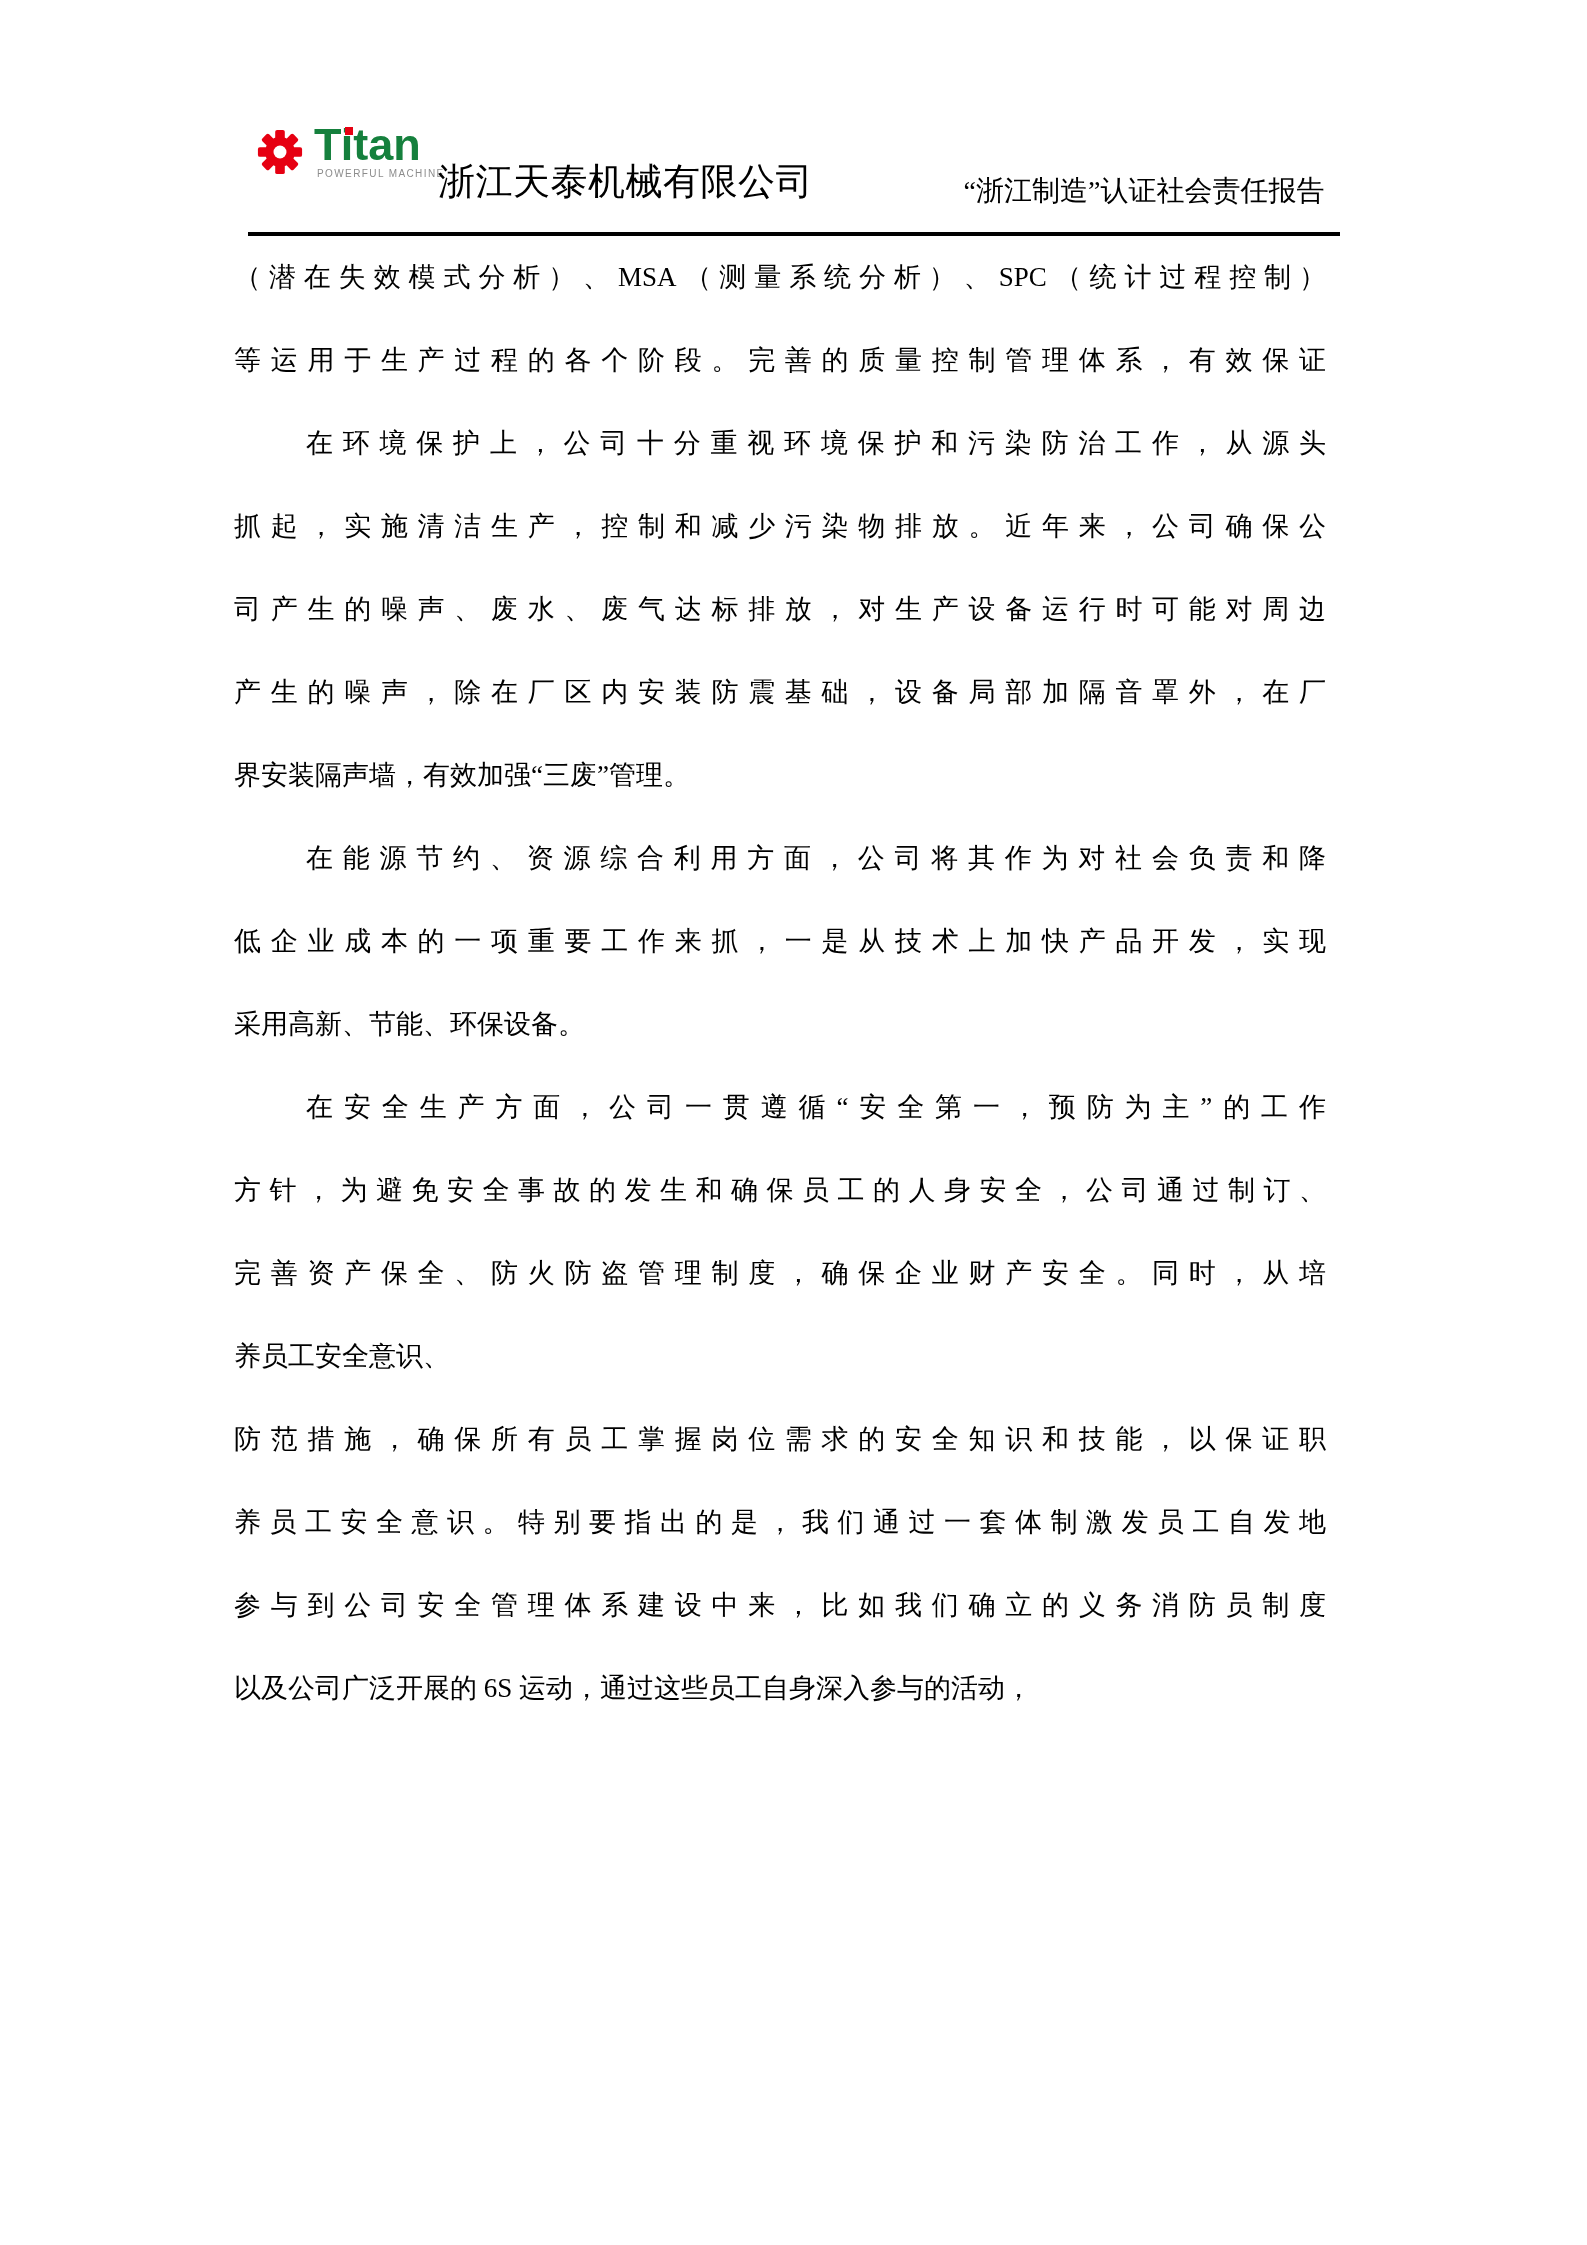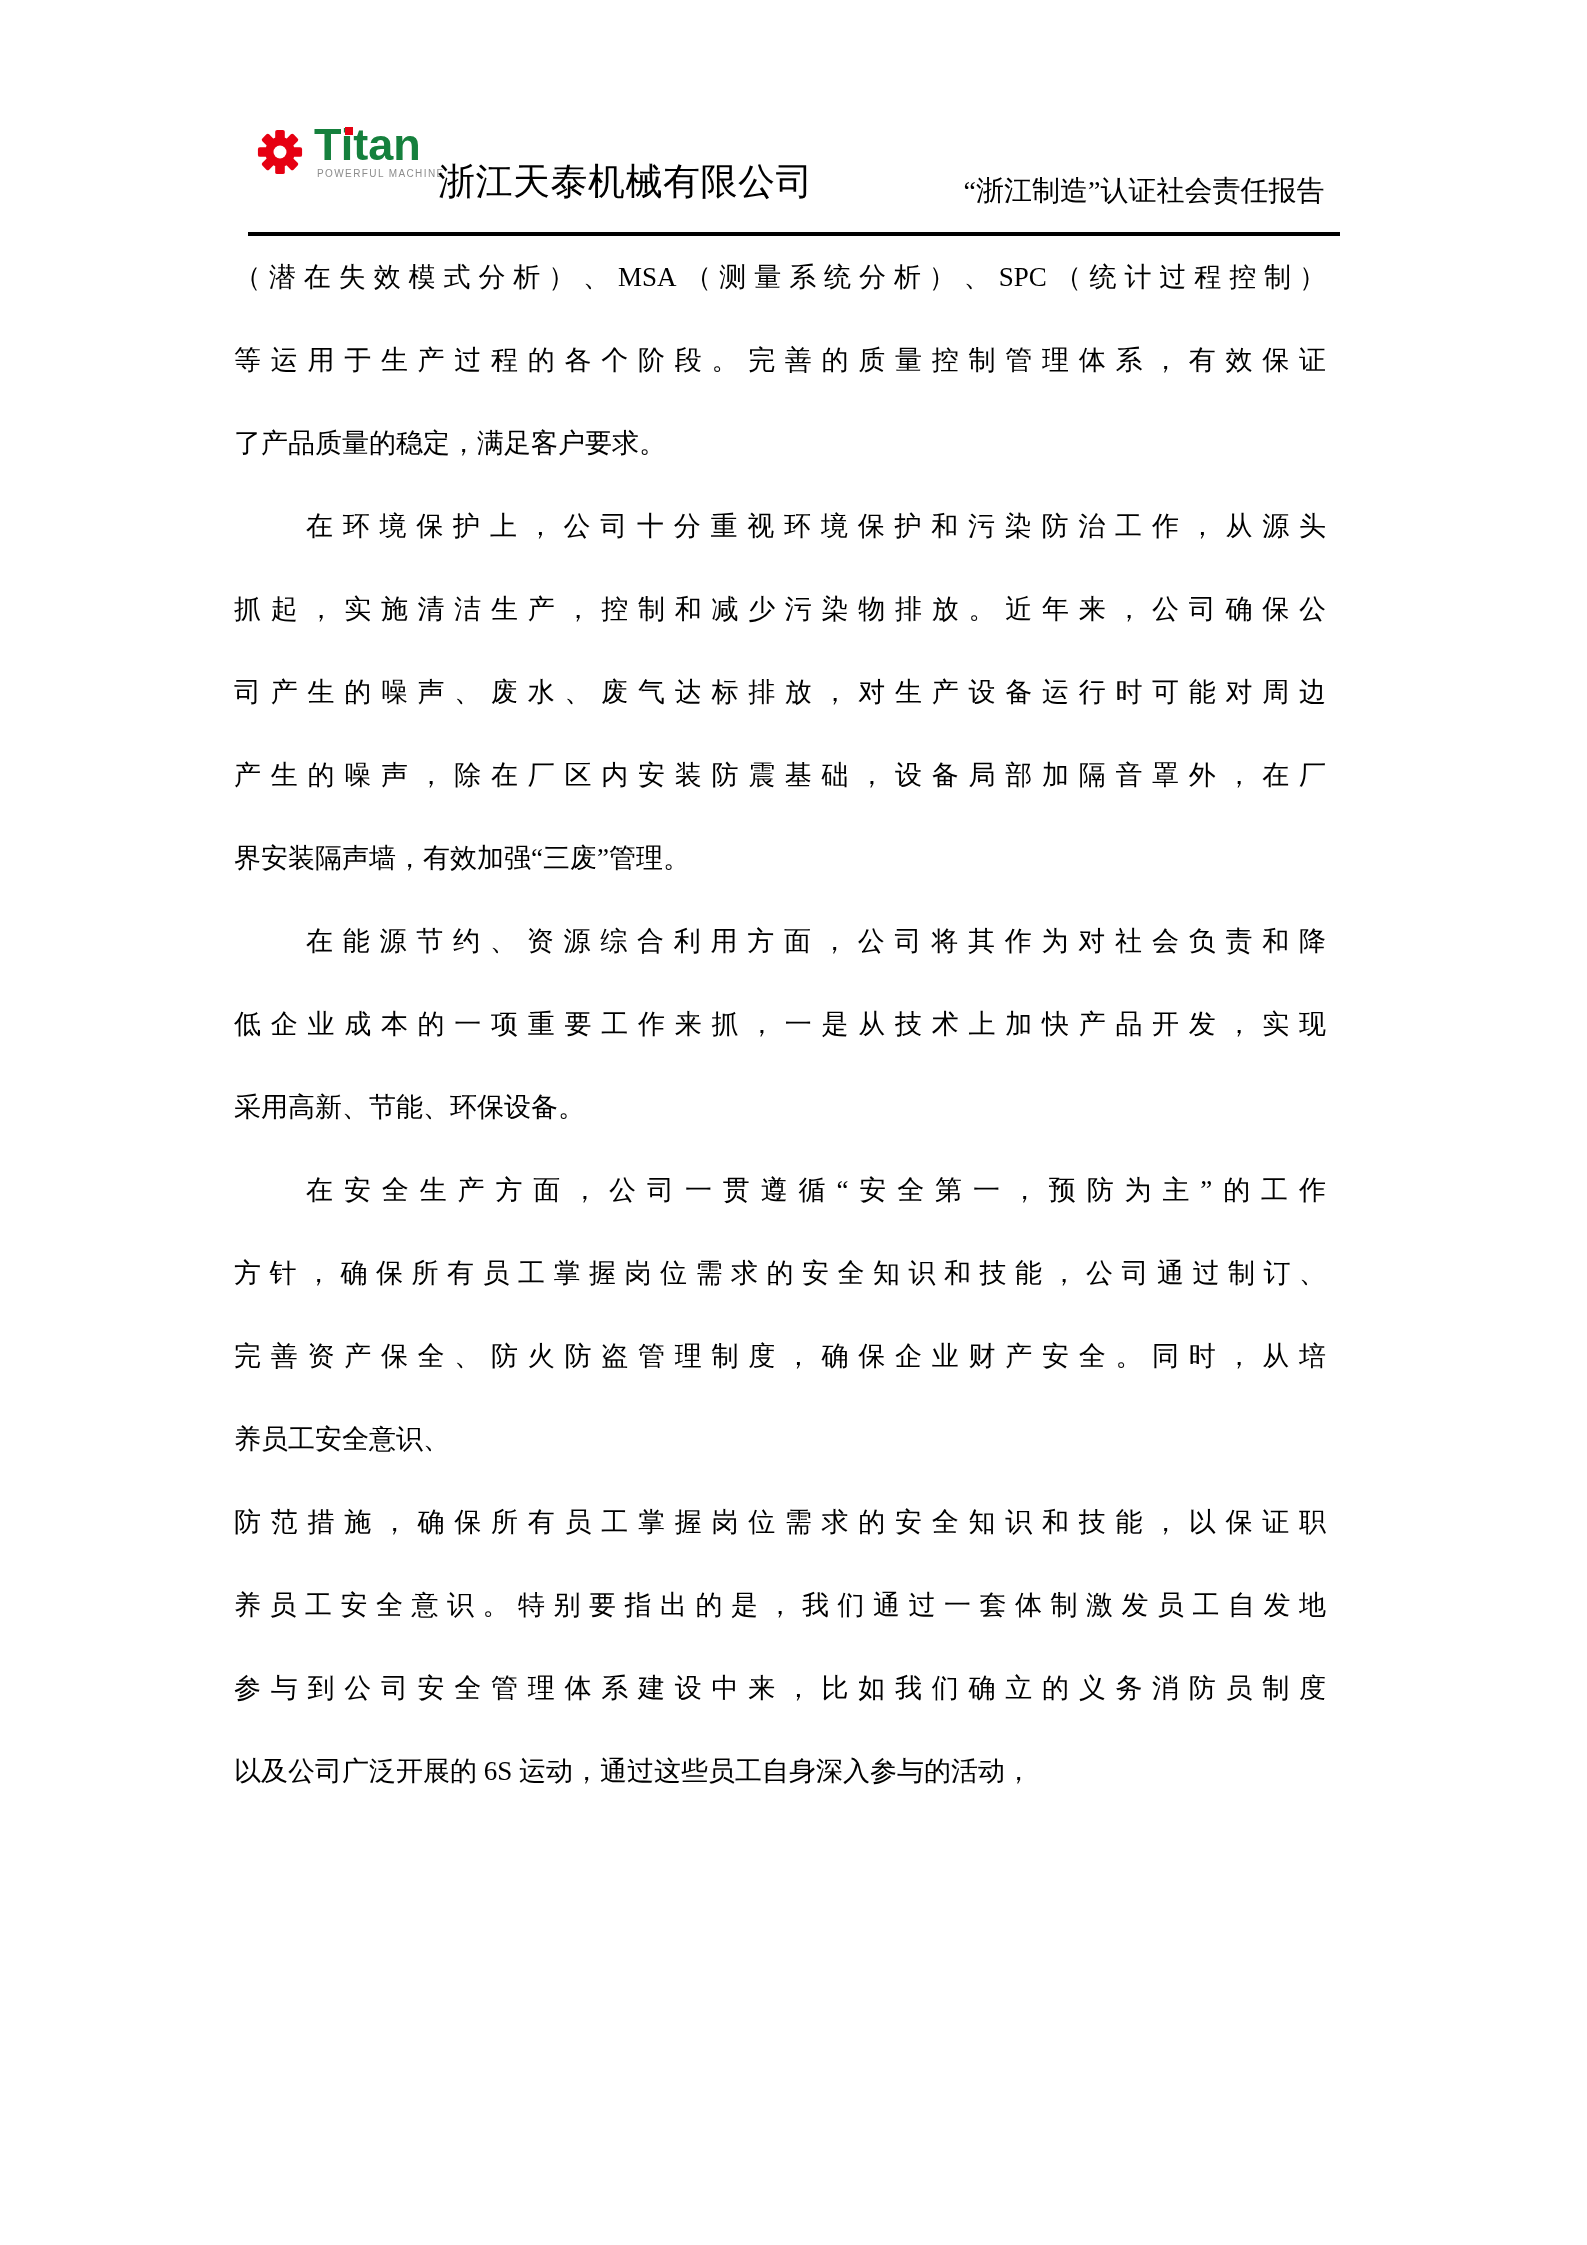--- a/index.html
+++ b/index.html
@@ -119,37 +119,36 @@
 
     <div class="report-title">“浙江制造”认证社会责任报告</div>
 
     <div class="header-rule"></div>
   </div>
 
   <div class="doc-body">
       <div>
         <div class="line">（潜在失效模式分析）、MSA（测量系统分析）、SPC（统计过程控制）</div>
         <div class="line">等运用于生产过程的各个阶段。完善的质量控制管理体系，有效保证</div>
-        <div class="line last">了产品质量的稳定，满足客户要求。</div>
       </div>
       <div>
         <div class="line indent">在环境保护上，公司十分重视环境保护和污染防治工作，从源头</div>
         <div class="line">抓起，实施清洁生产，控制和减少污染物排放。近年来，公司确保公</div>
         <div class="line">司产生的噪声、废水、废气达标排放，对生产设备运行时可能对周边</div>
         <div class="line">产生的噪声，除在厂区内安装防震基础，设备局部加隔音罩外，在厂</div>
         <div class="line last">界安装隔声墙，有效加强“三废”管理。</div>
       </div>
       <div>
         <div class="line indent">在能源节约、资源综合利用方面，公司将其作为对社会负责和降</div>
         <div class="line">低企业成本的一项重要工作来抓，一是从技术上加快产品开发，实现</div>
         <div class="line last">采用高新、节能、环保设备。</div>
       </div>
       <div>
         <div class="line indent">在安全生产方面，公司一贯遵循“安全第一，预防为主”的工作</div>
-        <div class="line">方针，确保所有员工掌握岗位需求的安全知识和技能，公司通过制订、</div>
+        <div class="line">方针，为避免安全事故的发生和确保员工的人身安全，公司通过制订、</div>
         <div class="line">完善资产保全、防火防盗管理制度，确保企业财产安全。同时，从培</div>
         <div class="line last">养员工安全意识、</div>
       </div>
       <div>
         <div class="line">防范措施，确保所有员工掌握岗位需求的安全知识和技能，以保证职</div>
         <div class="line">养员工安全意识。特别要指出的是，我们通过一套体制激发员工自发地</div>
         <div class="line">参与到公司安全管理体系建设中来，比如我们确立的义务消防员制度</div>
         <div class="line last">以及公司广泛开展的 6S 运动，通过这些员工自身深入参与的活动，</div>
       </div>
     </div>

